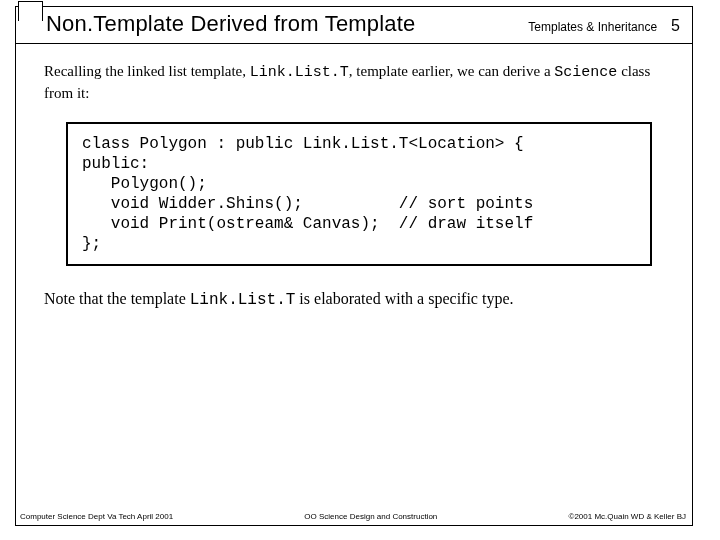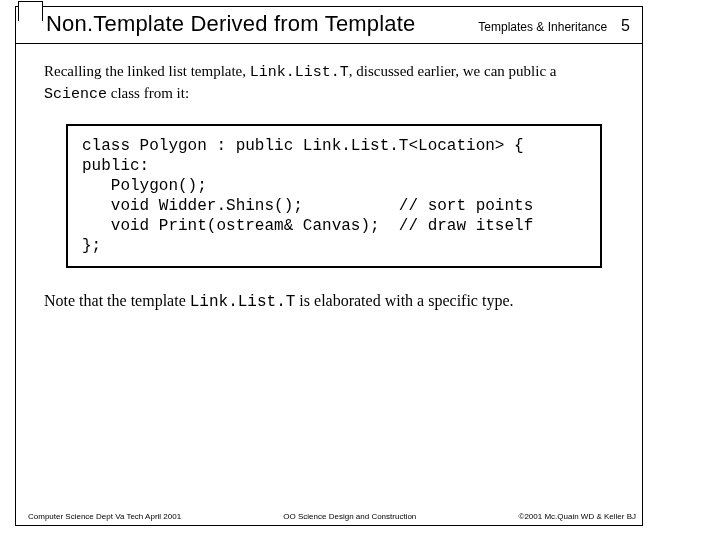--- a/index.html
+++ b/index.html
@@ -1,20 +1,20 @@
 <!DOCTYPE html>
 <html><head>
 <meta charset="utf-8">
 <style>
   * { box-sizing: border-box; margin: 0; padding: 0; }
   html, body { width: 720px; height: 540px; overflow: hidden; font-family: "Times New Roman", Times, serif; background: #fff; color: #000; }
   .slide {
     position: absolute;
     left: 15px; top: 6px;
-    width: 628px; height: 520px;
+    width: 678px; height: 520px;
     border: 1px solid #000;
     background: #fff;
   }
   .tab-border {
     position: absolute;
     left: 2px; top: -6px;
     width: 25px; height: 20px;
     border-top: 1px solid #000;
     border-left: 1px solid #000;
     border-right: 1px solid #000;
@@ -73,21 +73,21 @@
     line-height: 1.25;
     white-space: pre;
   }
   .note {
     font-size: 16px;
     line-height: 1.35;
     margin-top: 20px;
   }
   .footer {
     position: absolute;
-    left: 12px; right: 6px; bottom: 4px;
+    left: 4px; right: 6px; bottom: 4px;
     font-family: Arial, Helvetica, sans-serif;
     font-size: 8px;
     display: flex;
     justify-content: space-between;
     align-items: flex-end;
   }
   .footer .center { text-align: center; flex: 1; }
   .footer .left { text-align: left; }
   .footer .right { text-align: right; }
 </style>
@@ -101,21 +101,21 @@
     <span class="title">Non.Template Derived from Template</span>
     <span>
       <span class="section">Templates &amp; Inheritance</span>
       <span class="pagenum">5</span>
     </span>
   </div>
   <div class="header-rule"></div>
 
   <div class="body">
     <p class="para">
-      <span>Recalling the linked list template, </span><span class="mono">Link.List.T</span><span>, discussed earlier, we can public a </span><span class="mono">Science</span><span> class from it:</span>
+      <span>Recalling the linked list template, </span><span class="mono">Link.List.T</span><span>, template earlier, we can derive a </span><span class="mono">Science</span><span> class from it:</span>
     </p>
 
     <div class="codebox">class Polygon : public Link.List.T&lt;Location&gt; {
 public:
    Polygon();
    void Widder.Shins();          // sort points
    void Print(ostream&amp; Canvas);  // draw itself
 };</div>
 
     <p class="note">

